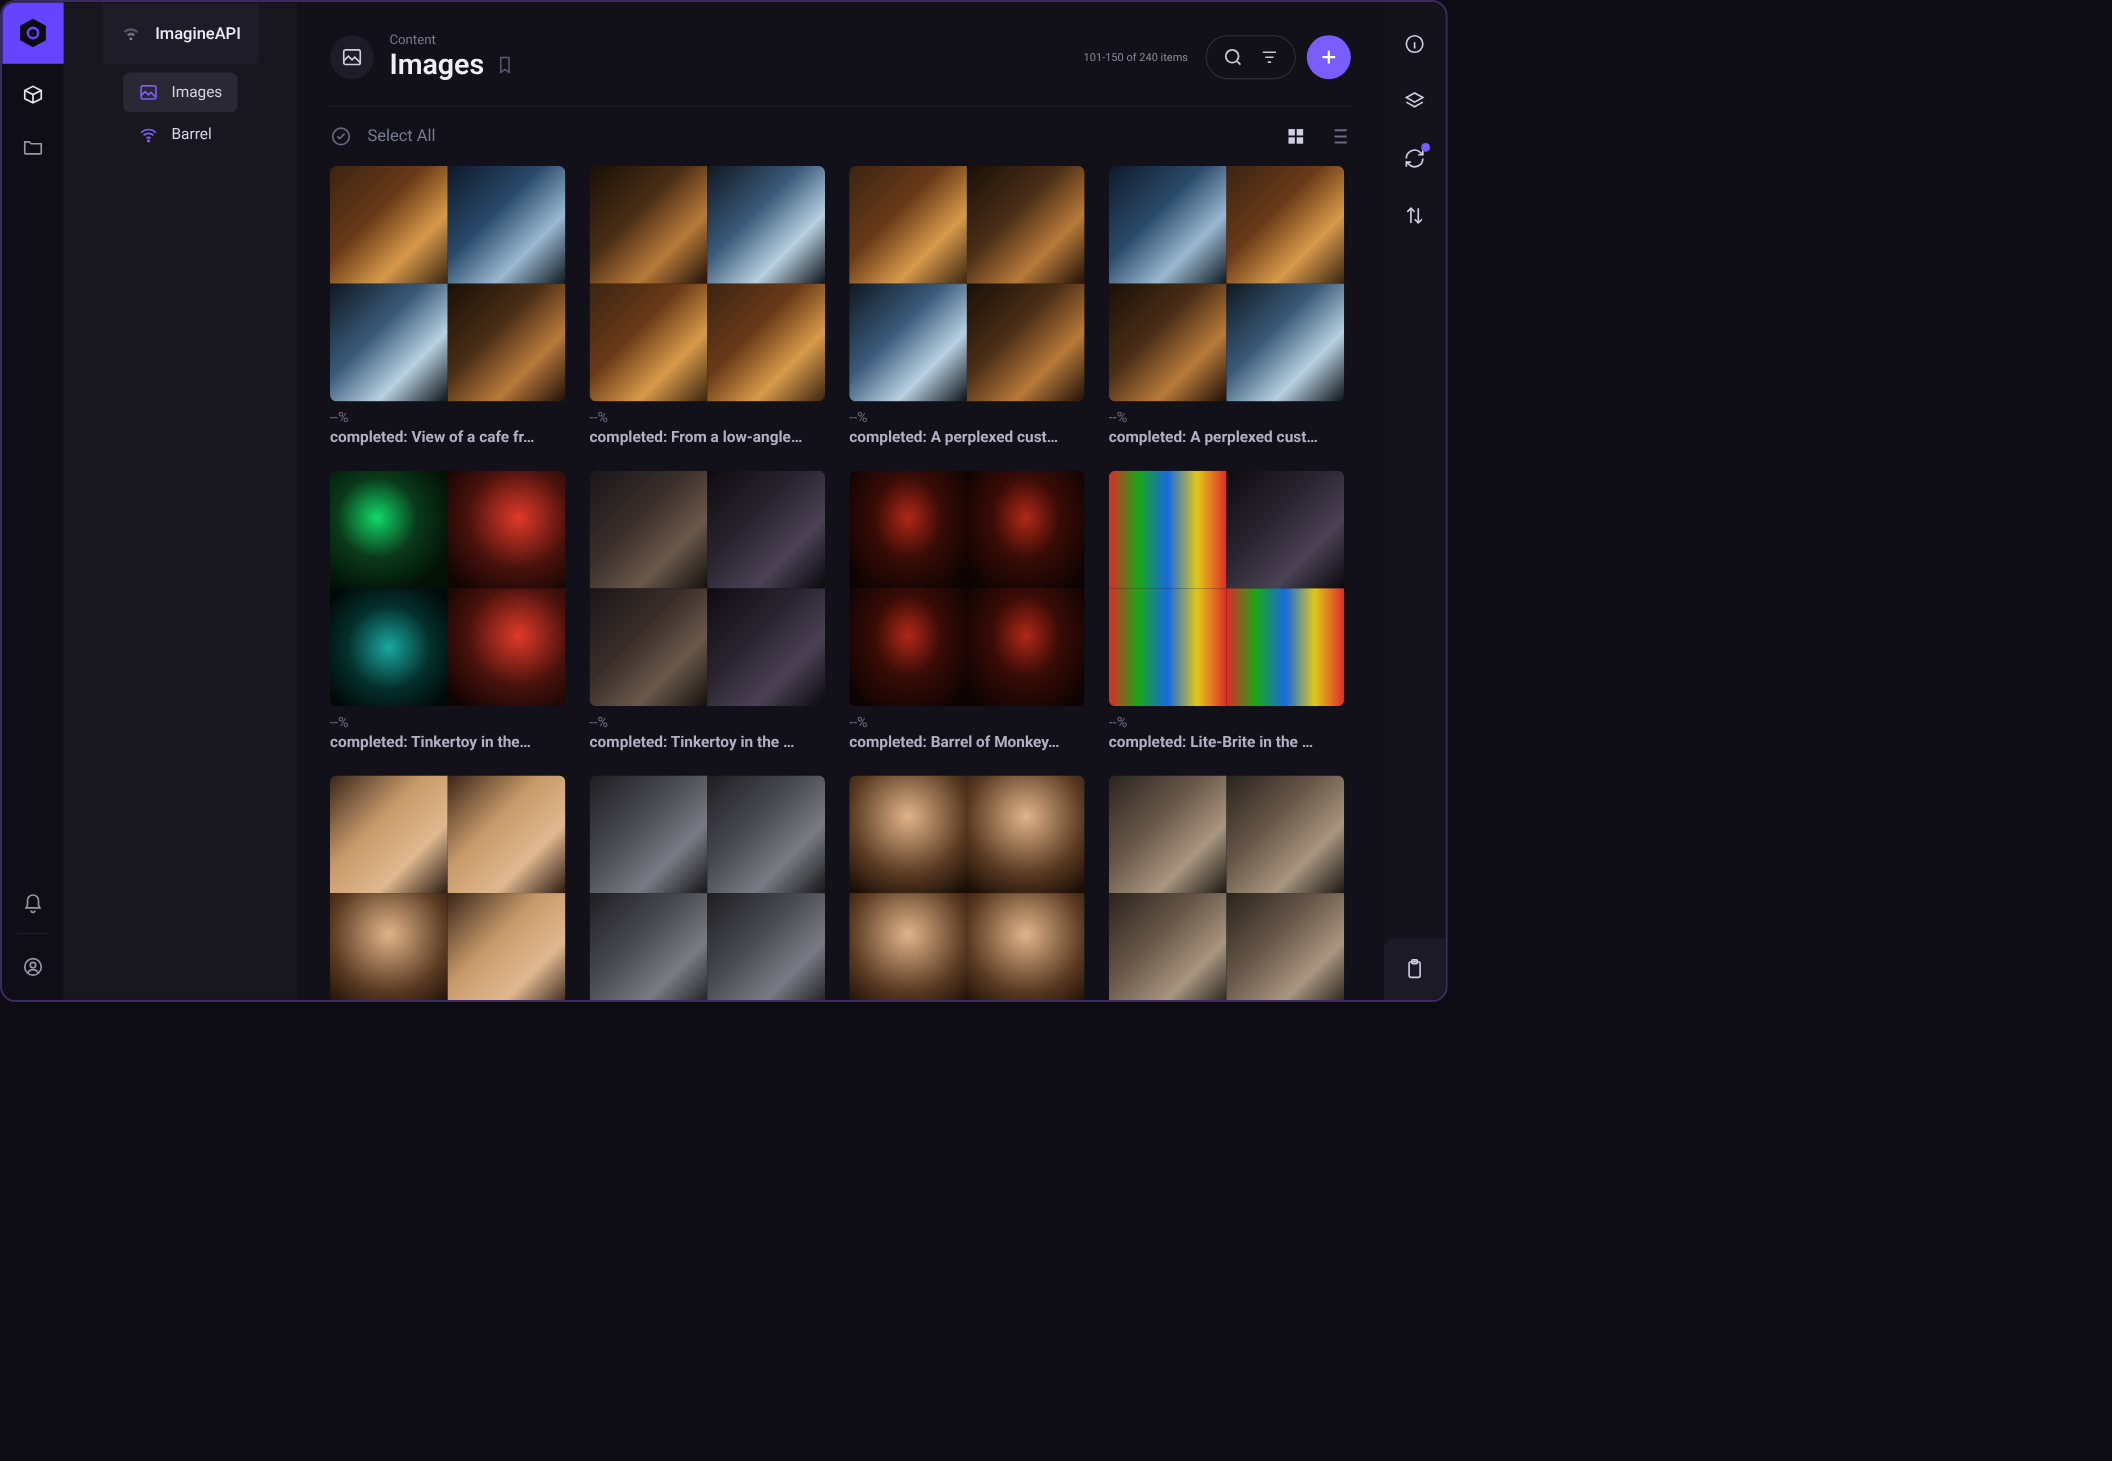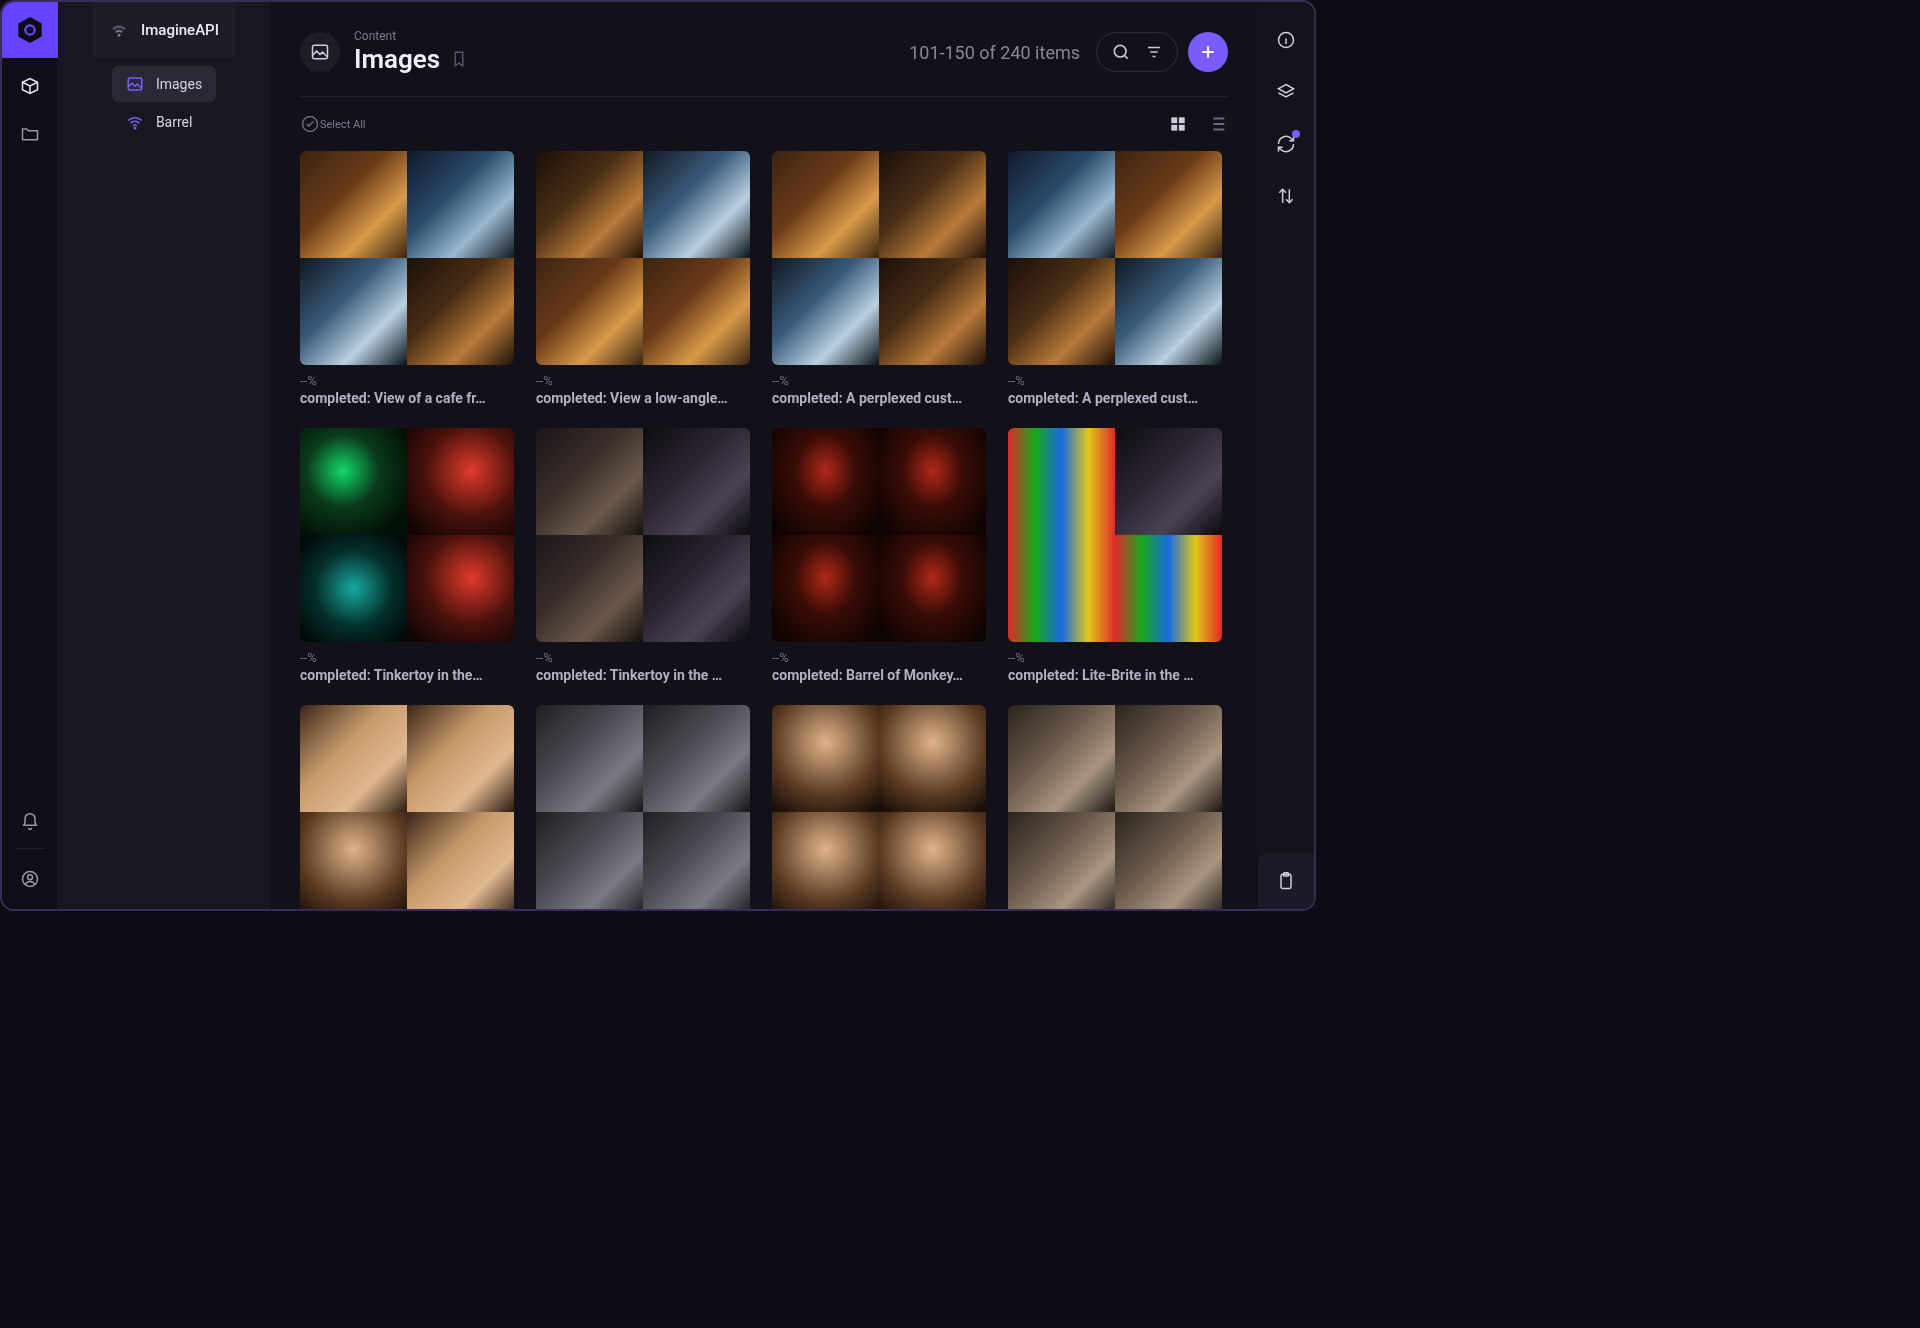--- a/index.html
+++ b/index.html
@@ -121,21 +121,21 @@
   .header-title-row {
     display:flex; align-items:center; gap:10px;
   }
   .header-title { font-size: 26px; font-weight: 600; color: #f0eef8; }
   .bookmark-icon { color: #5c5a70; }
   .header-right {
     margin-left: auto;
     display:flex; align-items:center; gap: 10px;
   }
   .item-count {
-    color: #8a8898; font-size: 18px; margin-right: 6px;
+    color: #8a8898; font-size: 10px; margin-right: 6px;
   }
   .pill {
     height: 40px; border-radius: 20px;
     background: transparent;
     border: 1px solid #2f2d3a;
     display:flex; align-items:center;
     padding: 0 14px; gap: 14px;
   }
   .pill .btn { color: #c8c6d6; display:flex; align-items:center; cursor:pointer; }
   .fab {
@@ -145,22 +145,22 @@
     color: #fff; cursor:pointer;
   }
 
   .divider-h { height: 1px; background: rgba(255,255,255,0.06); margin: 22px 0 0; }
 
   .subhead {
     display:flex; align-items:center;
     height: 54px;
   }
   .select-all {
-    display:flex; align-items:center; gap:0;
-    color: #7a7890; font-size: 11px; cursor:pointer;
+    display:flex; gap:14px;
+    color: #7a7890; font-size: 15px; cursor:pointer;
   }
   .select-all .check { color: #6a6880; }
   .view-toggles {
     margin-left:auto; display:flex; align-items:center; gap:18px;
     color: #6d6b80;
   }
   .view-toggles .vt { cursor:pointer; color: #6c6a80; }
   .view-toggles .vt.active { color: #cfcde0; }
 
   .grid {
@@ -401,21 +401,21 @@
           <div class="caption">completed: View of a cafe fr…</div>
         </div>
         <div class="card">
           <div class="thumb">
             <div class="q warm2"></div>
             <div class="q cool2"></div>
             <div class="q warm1"></div>
             <div class="q warm1"></div>
           </div>
           <div class="pct">--%</div>
-          <div class="caption">completed: View a low-angle…</div>
+          <div class="caption">completed: From a low-angle…</div>
         </div>
         <div class="card">
           <div class="thumb">
             <div class="q warm1"></div>
             <div class="q warm2"></div>
             <div class="q cool2"></div>
             <div class="q warm2"></div>
           </div>
           <div class="pct">--%</div>
           <div class="caption">completed: A perplexed cust…</div>

